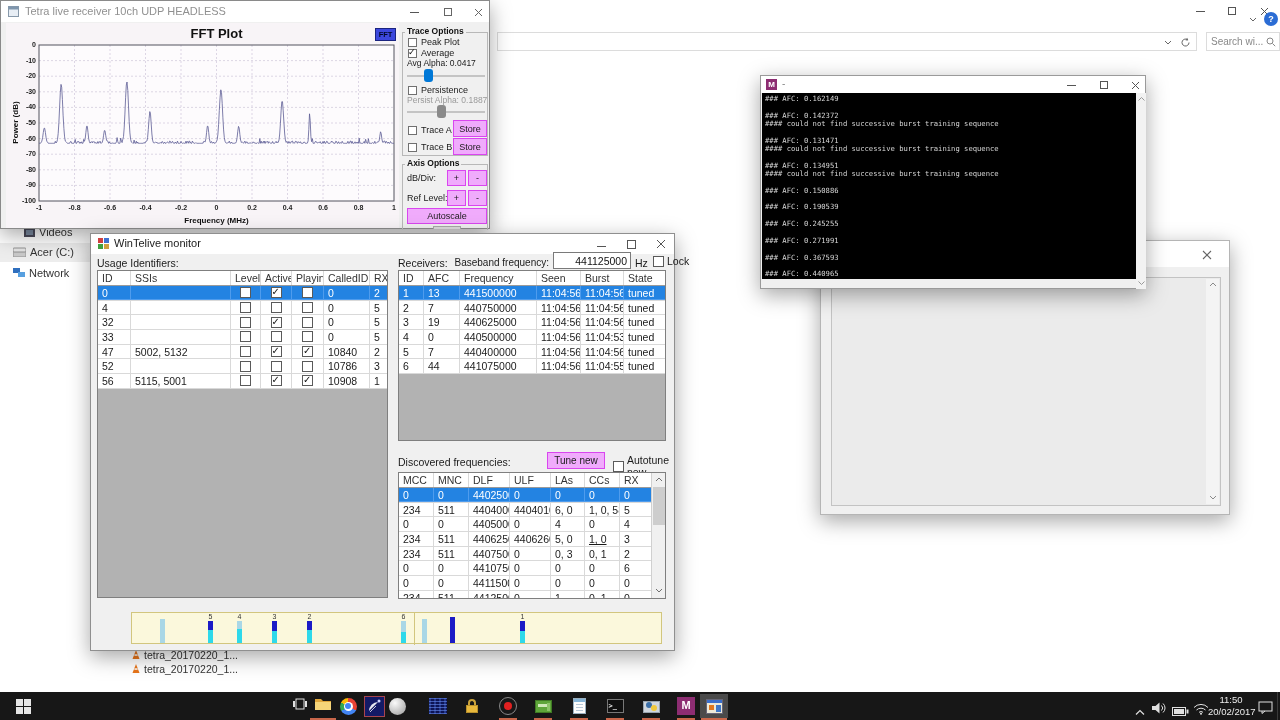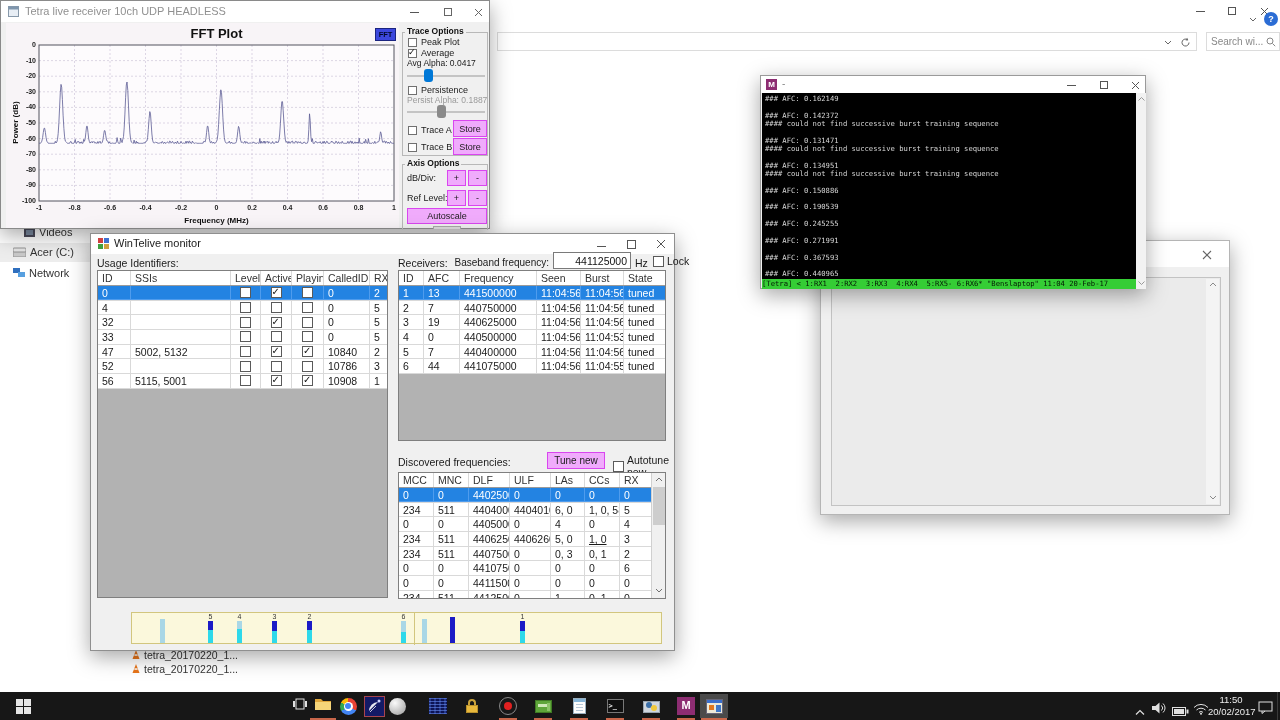--- a/index.html
+++ b/index.html
@@ -201,21 +201,20 @@
 ### AFC: 0.440965</pre>
     </div>
     <div class="sb" style="left:375px;top:17px;width:10px;height:196px;background:#f2f2f2">
       <div class="sb-arrow" style="top:2px"><svg width="7" height="4">
             <path d="M0.5 3.5 L3.5 0.5 L6.5 3.5" fill="none" stroke="#999"></path>
           </svg></div>
       <div class="sb-arrow" style="bottom:2px"><svg width="7" height="4">
             <path d="M0.5 0.5 L3.5 3.5 L6.5 0.5" fill="none" stroke="#999"></path>
           </svg></div>
     </div>
-    <div id="con-status" style="left:1px;top:203px;width:374px;height:10px">[Tetra] &lt; 1:RX1  2:RX2  3:RX3  4:RX4  5:RX5- 6:RX6* "Benslaptop" 11:04 20-Feb-17</div>
   </div>
 
   <div class="win" id="fft-win" style="left:0;top:0;width:490px;height:229px;border-color:#8a8a8a">
     <div class="tb" style="height:21px"></div>
     <svg style="position:absolute;left:7px;top:5px" width="11" height="11">
         <rect x="0.5" y="0.5" width="10" height="10" fill="#e8eef5" stroke="#8899aa"></rect>
         <rect x="0.5" y="0.5" width="10" height="3" fill="#7f96ad"></rect>
       </svg>
     <span class="lbl" style="left:24px;top:4px;font-size:11px;color:#909090">Tetra live receiver 10ch UDP HEADLESS</span>
     <div class="capbtn" style="left:400px;top:5px;width:26px;height:12px">

